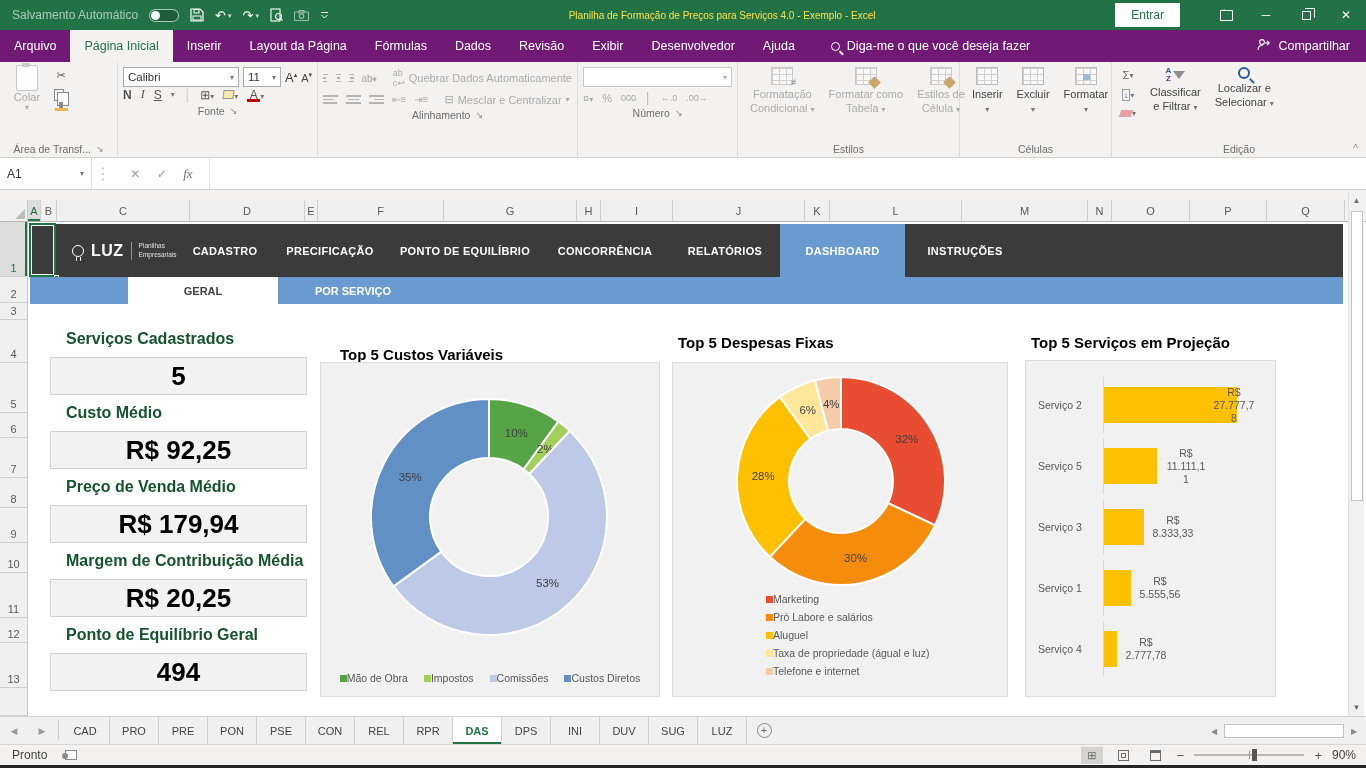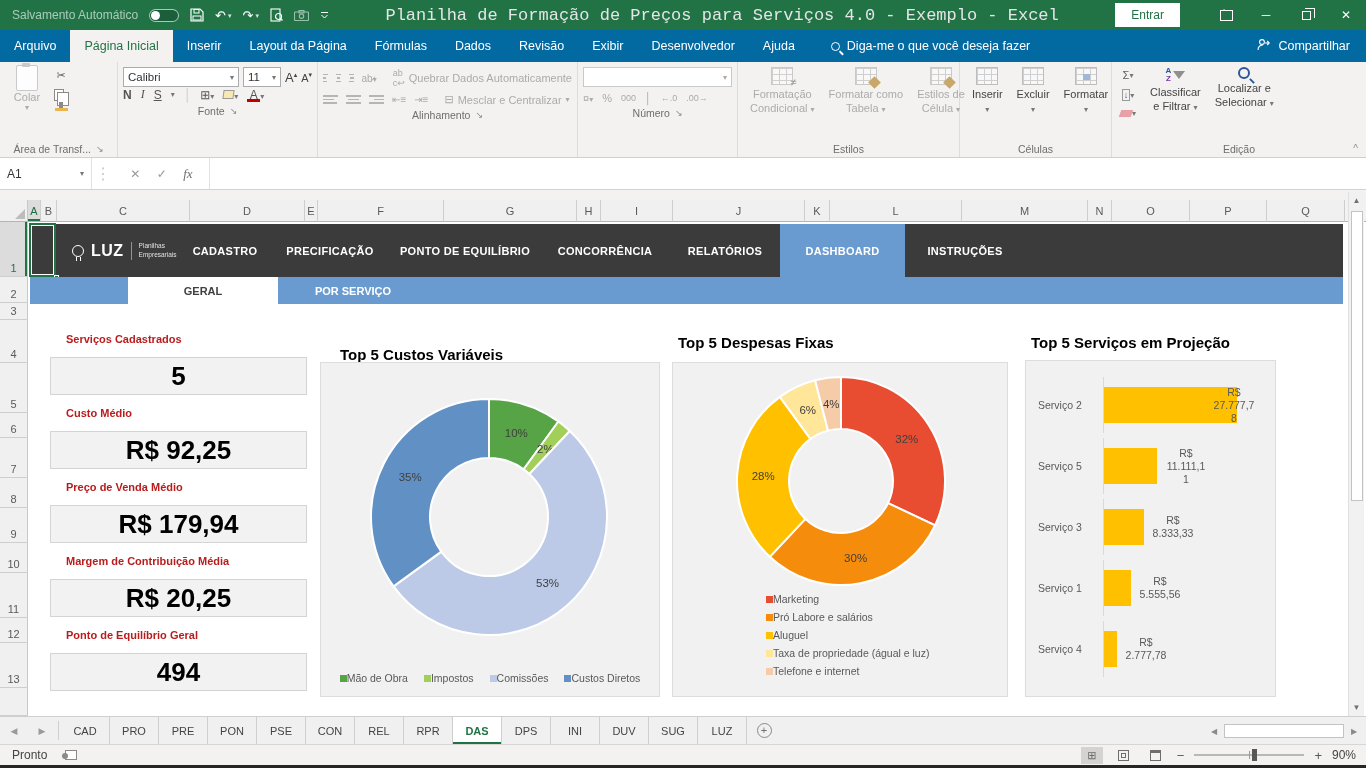--- a/index.html
+++ b/index.html
@@ -13,31 +13,31 @@
 
   
   .titlebar { height:30px; background:#217346; display:flex; align-items:center; color:#fff; flex:0 0 auto; }
   .qat { display:flex; align-items:center; gap:11px; padding-left:12px; }
   .autosave-label { font-size:12px; color:rgba(255,255,255,.62); white-space:nowrap; }
   .toggle { width:30px; height:13px; border:1px solid rgba(255,255,255,.65); border-radius:8px; position:relative; background:rgba(0,0,0,.18); }
   .toggle .knob { position:absolute; left:1px; top:1px; width:9px; height:9px; border-radius:50%; background:#fff; }
   .qicon { color:#fff; font-size:13px; line-height:1; display:flex; align-items:center; gap:2px; }
   .qicon .mini-caret { font-size:7px; color:rgba(255,255,255,.8); }
   .qicon.dim { opacity:.55; }
-  .tb-title { flex:1; text-align:center; font-size:17px; color:#e5e5e5; white-space:nowrap; overflow:hidden;font-family:Liberation Mono, monospace; }
+  .tb-title { flex:1; text-align:center; font-size:10px; color:#fde047; white-space:nowrap; overflow:hidden; }
   .tb-right { display:flex; align-items:center; height:100%; }
   .signin-btn { background:#fff; color:#217346; font-size:12px; padding:5px 16px; margin-right:26px; cursor:default; }
   .winbtn { width:40px; height:30px; display:flex; align-items:center; justify-content:center; color:#fff; font-size:12px; }
   .ribbon-opts-icon { width:13px; height:11px; border:1px solid #fff; position:relative; }
   .ribbon-opts-icon:before { content:"ˆ"; position:absolute; left:2px; top:-2px; font-size:10px; color:#fff; }
   .restore-icon { width:9px; height:9px; border:1px solid #fff; position:relative; background:transparent; }
   .restore-icon:before { content:""; position:absolute; left:2px; top:-4px; width:9px; height:9px; border:1px solid #fff; border-bottom:none; border-left:none; }
 
   
-  .tabrow { height:32px; background:#0369a1; display:flex; align-items:stretch; color:#fff; flex:0 0 auto; }
+  .tabrow { height:32px; background:#701a75; display:flex; align-items:stretch; color:#fff; flex:0 0 auto; }
   .rtab { font-size:12.5px; padding:0 14px; display:flex; align-items:center; white-space:nowrap; }
   .rtab.active { background:#f3f2f1; color:#217346; }
   .tab-search { display:flex; align-items:center; gap:7px; margin-left:22px; font-size:12.5px; color:#fff; }
   .lens { width:9px; height:9px; border:1.5px solid #fff; border-radius:50%; position:relative; display:inline-block; }
   .lens:after { content:""; position:absolute; width:5px; height:1.5px; background:#fff; transform:rotate(45deg); left:7px; top:9px; }
   .share-box { margin-left:auto; display:flex; align-items:center; gap:7px; padding-right:16px; font-size:12.5px; }
   .share-ic { font-size:13px; }
 
   
   .ribbon { height:96px; background:#f3f2f1; border-bottom:1px solid #d2d0ce; display:flex; color:#444; font-size:11px; flex:0 0 auto; }
@@ -132,21 +132,21 @@
 
   .selbox-a1 { position:absolute; left:1px; top:1px; width:27px; height:54px; border:2px solid #217346; outline:1px solid #fff; outline-offset:-3px; }
   .selhandle { position:absolute; left:26px; top:53px; width:5px; height:5px; background:#217346; border:1px solid #fff; }
 
   .bluebar { position:absolute; left:2px; top:55px; width:1313px; height:27px; background:#699bd0; display:flex; }
   .subtab { width:150px; display:flex; align-items:center; justify-content:center; font-size:11px; font-weight:bold; color:#fff; }
   .subtab.active { background:#fff; color:#404040; }
   .subtab-sp { width:98px; }
 
   .metrics { position:absolute; left:22px; top:108px; width:257px; }
-  .metric-label { font-size:11px; font-weight:bold; color:#b91c1c; padding-left:16px; height:18px; line-height:18px; margin-bottom:9px; }
+  .metric-label { font-size:16px; font-weight:bold; color:#14532d; padding-left:16px; height:18px; line-height:18px; margin-bottom:9px; }
   .metric-box { height:38px; background:#f2f2f2; border:1px solid #d4d4d4; display:flex; align-items:center; justify-content:center; font-size:26px; font-weight:bold; color:#000; margin-bottom:9px; }
 
   .card-title { position:absolute; font-size:15px; font-weight:bold; color:#000; white-space:nowrap; }
   .chart-card { position:absolute; background:#f1f1f1; border:1px solid #dcdcdc; }
   .legend-h { position:absolute; left:0; right:0; bottom:12px; display:flex; justify-content:center; gap:16px; }
   .legend-item { display:flex; align-items:center; font-size:10.5px; color:#595959; white-space:nowrap; }
   .swatch { width:7px; height:7px; flex:0 0 auto; }
   .legend-v { position:absolute; left:93px; top:230px; display:flex; flex-direction:column; gap:6px; }
 
   .barplot { position:absolute; left:0; top:14px; right:6px; height:304px; display:flex; flex-direction:column; justify-content:space-around; }

